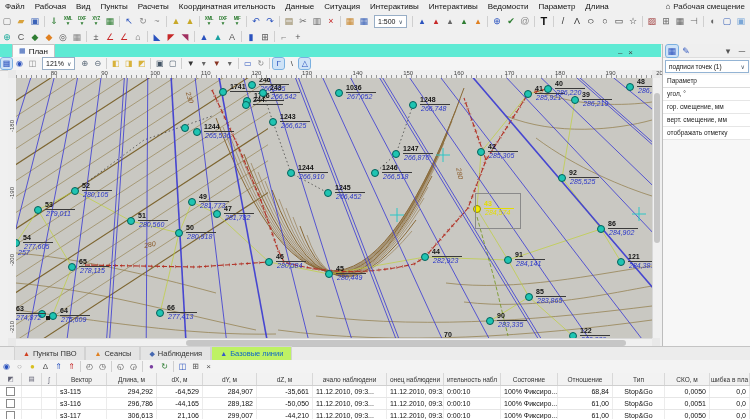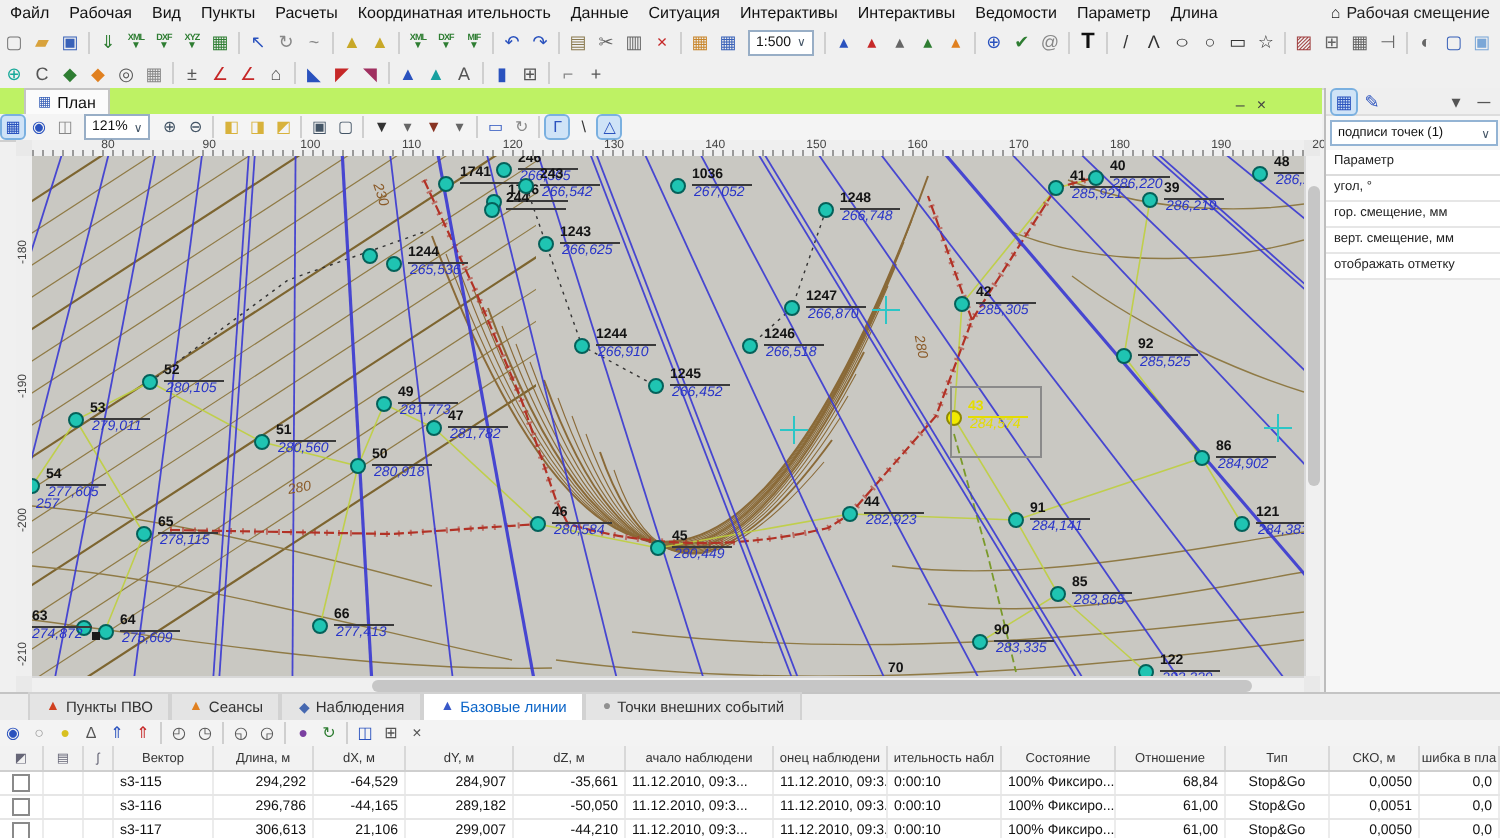--- a/index.html
+++ b/index.html
@@ -20,21 +20,21 @@
   .tb-icon.wide{transform:scaleX(1.35);}
   .tb-icon.active{background:#cfe3f7;outline:1px solid #7ab0e0;}
   .tb-sep{width:1px;height:11px;background:#cfcfcf;margin:0 2px;flex:none;}
   .stack{display:flex;flex-direction:column;justify-content:center;}
   .stack .s1{font-size:4.5px;font-weight:bold;line-height:5px;letter-spacing:-0.4px;}
   .stack .s2{font-size:5px;line-height:5px;}
   .combo{display:flex;align-items:center;background:#fff;border:1px solid #98aec6;height:11px;
          font-size:7px;padding:0 3px;gap:3px;margin:0 3px;flex:none;}
   .combo .caret{font-size:6px;color:#456;}
   
-  #planrow{position:absolute;left:0;top:44px;width:661px;height:13px;background:#bef264;
+  #planrow{position:absolute;left:0;top:44px;width:661px;height:13px;background:#5eead4;
            border-bottom:1px solid #d0d0d0;display:flex;align-items:flex-end;}
   .plan-tab{margin-left:12px;background:#fbfbfb;border:1px solid #c4c4c4;border-bottom:none;height:12px;
             padding:0 6px;font-size:8px;display:flex;align-items:center;gap:3px;}
   .win-ctl{margin-left:auto;display:flex;gap:6px;padding-right:28px;font-size:8px;color:#444;align-items:center;}
   
   #maptb{top:57px;width:661px;height:13px;background:#f4f4f4;border-bottom:1px solid #cfcfcf;}
   #maptb .tb-icon{width:11px;height:11px;line-height:11px;font-size:8px;}
   
   #maparea{position:absolute;left:8px;top:70px;width:652px;height:276px;background:#e9e9e9;}
   #ruler-top{position:absolute;left:8px;top:0;width:636px;height:8px;background:#efefef;
@@ -70,21 +70,21 @@
              font-size:6.5px;padding:0 3px;gap:2px;}
   #rpanel-dd .caret{margin-left:auto;font-size:6px;color:#456;}
   .rp-head{height:12px;line-height:12px;font-size:6.5px;padding-left:4px;background:#fff;border-bottom:1px solid #dcdcdc;color:#222;}
   .rp-row{height:12px;line-height:12px;font-size:6.5px;padding-left:4px;background:#fff;border-bottom:1px solid #e6e6e6;color:#222;}
   
   #btabs{position:absolute;left:0;top:346px;width:750px;height:14px;background:#ececec;border-top:1px solid #c4c4c4;
          display:flex;align-items:flex-end;padding-left:14px;box-sizing:border-box;}
   .btab{display:flex;gap:3px;align-items:center;padding:0 8px;font-size:7.5px;height:13px;
         border:1px solid #d2d2d2;border-bottom:none;background:#e4e4e4;color:#333;white-space:nowrap;}
   .btab .ticon{font-size:7px;}
-  .btab.active{background:#ffffff;color:#0a64c8;}
+  .btab.active{background:#bef264;color:#0a64c8;}
   
   #btoolbar{top:360px;width:750px;height:13px;background:#f3f3f3;border-bottom:1px solid #d8d8d8;}
   #btoolbar .tb-icon{width:11px;height:11px;line-height:11px;font-size:8px;}
   
   #dtable{position:absolute;left:0;top:373px;width:750px;height:46px;background:#fff;font-size:7px;}
   .dt-hrow{display:flex;height:12px;background:#f2f2f2;border-bottom:1px solid #cfcfcf;}
   .dt-hcell{display:flex;align-items:center;justify-content:center;border-right:1px solid #d8d8d8;
             color:#333;font-size:6.5px;overflow:hidden;white-space:nowrap;box-sizing:border-box;}
   .dt-row{display:flex;height:11px;border-bottom:1px solid #e6e6e6;background:#fff;}
   .dt-cell{display:flex;align-items:center;border-right:1px solid #ececec;overflow:hidden;
@@ -563,24 +563,20 @@
         <span>Сеансы</span>
       </div>
       <div class="btab">
         <span class="ticon" style="color: rgb(70, 104, 176);">◆</span>
         <span>Наблюдения</span>
       </div>
       <div class="btab active">
         <span class="ticon" style="color: rgb(56, 88, 200);">▲</span>
         <span>Базовые линии</span>
       </div>
-      <div class="btab">
-        <span class="ticon" style="color: rgb(144, 144, 144);">●</span>
-        <span>Точки внешних событий</span>
-      </div>
     </div>
   <div id="btoolbar" class="tbrow">
       <div class="tb-icon" style="color: rgb(42, 82, 190);">◉</div>
       <div class="tb-icon" style="color: rgb(153, 153, 153);">○</div>
       <div class="tb-icon" style="color: rgb(216, 192, 32);">●</div>
       <div class="tb-icon" style="color: rgb(85, 85, 85);">Δ</div>
       <div class="tb-icon" style="color: rgb(42, 82, 190);">⇑</div>
       <div class="tb-icon" style="color: rgb(198, 40, 40);">⇑</div>
       <span class="tb-sep"></span>
       <div class="tb-icon" style="color: rgb(85, 85, 85);">◴</div>

